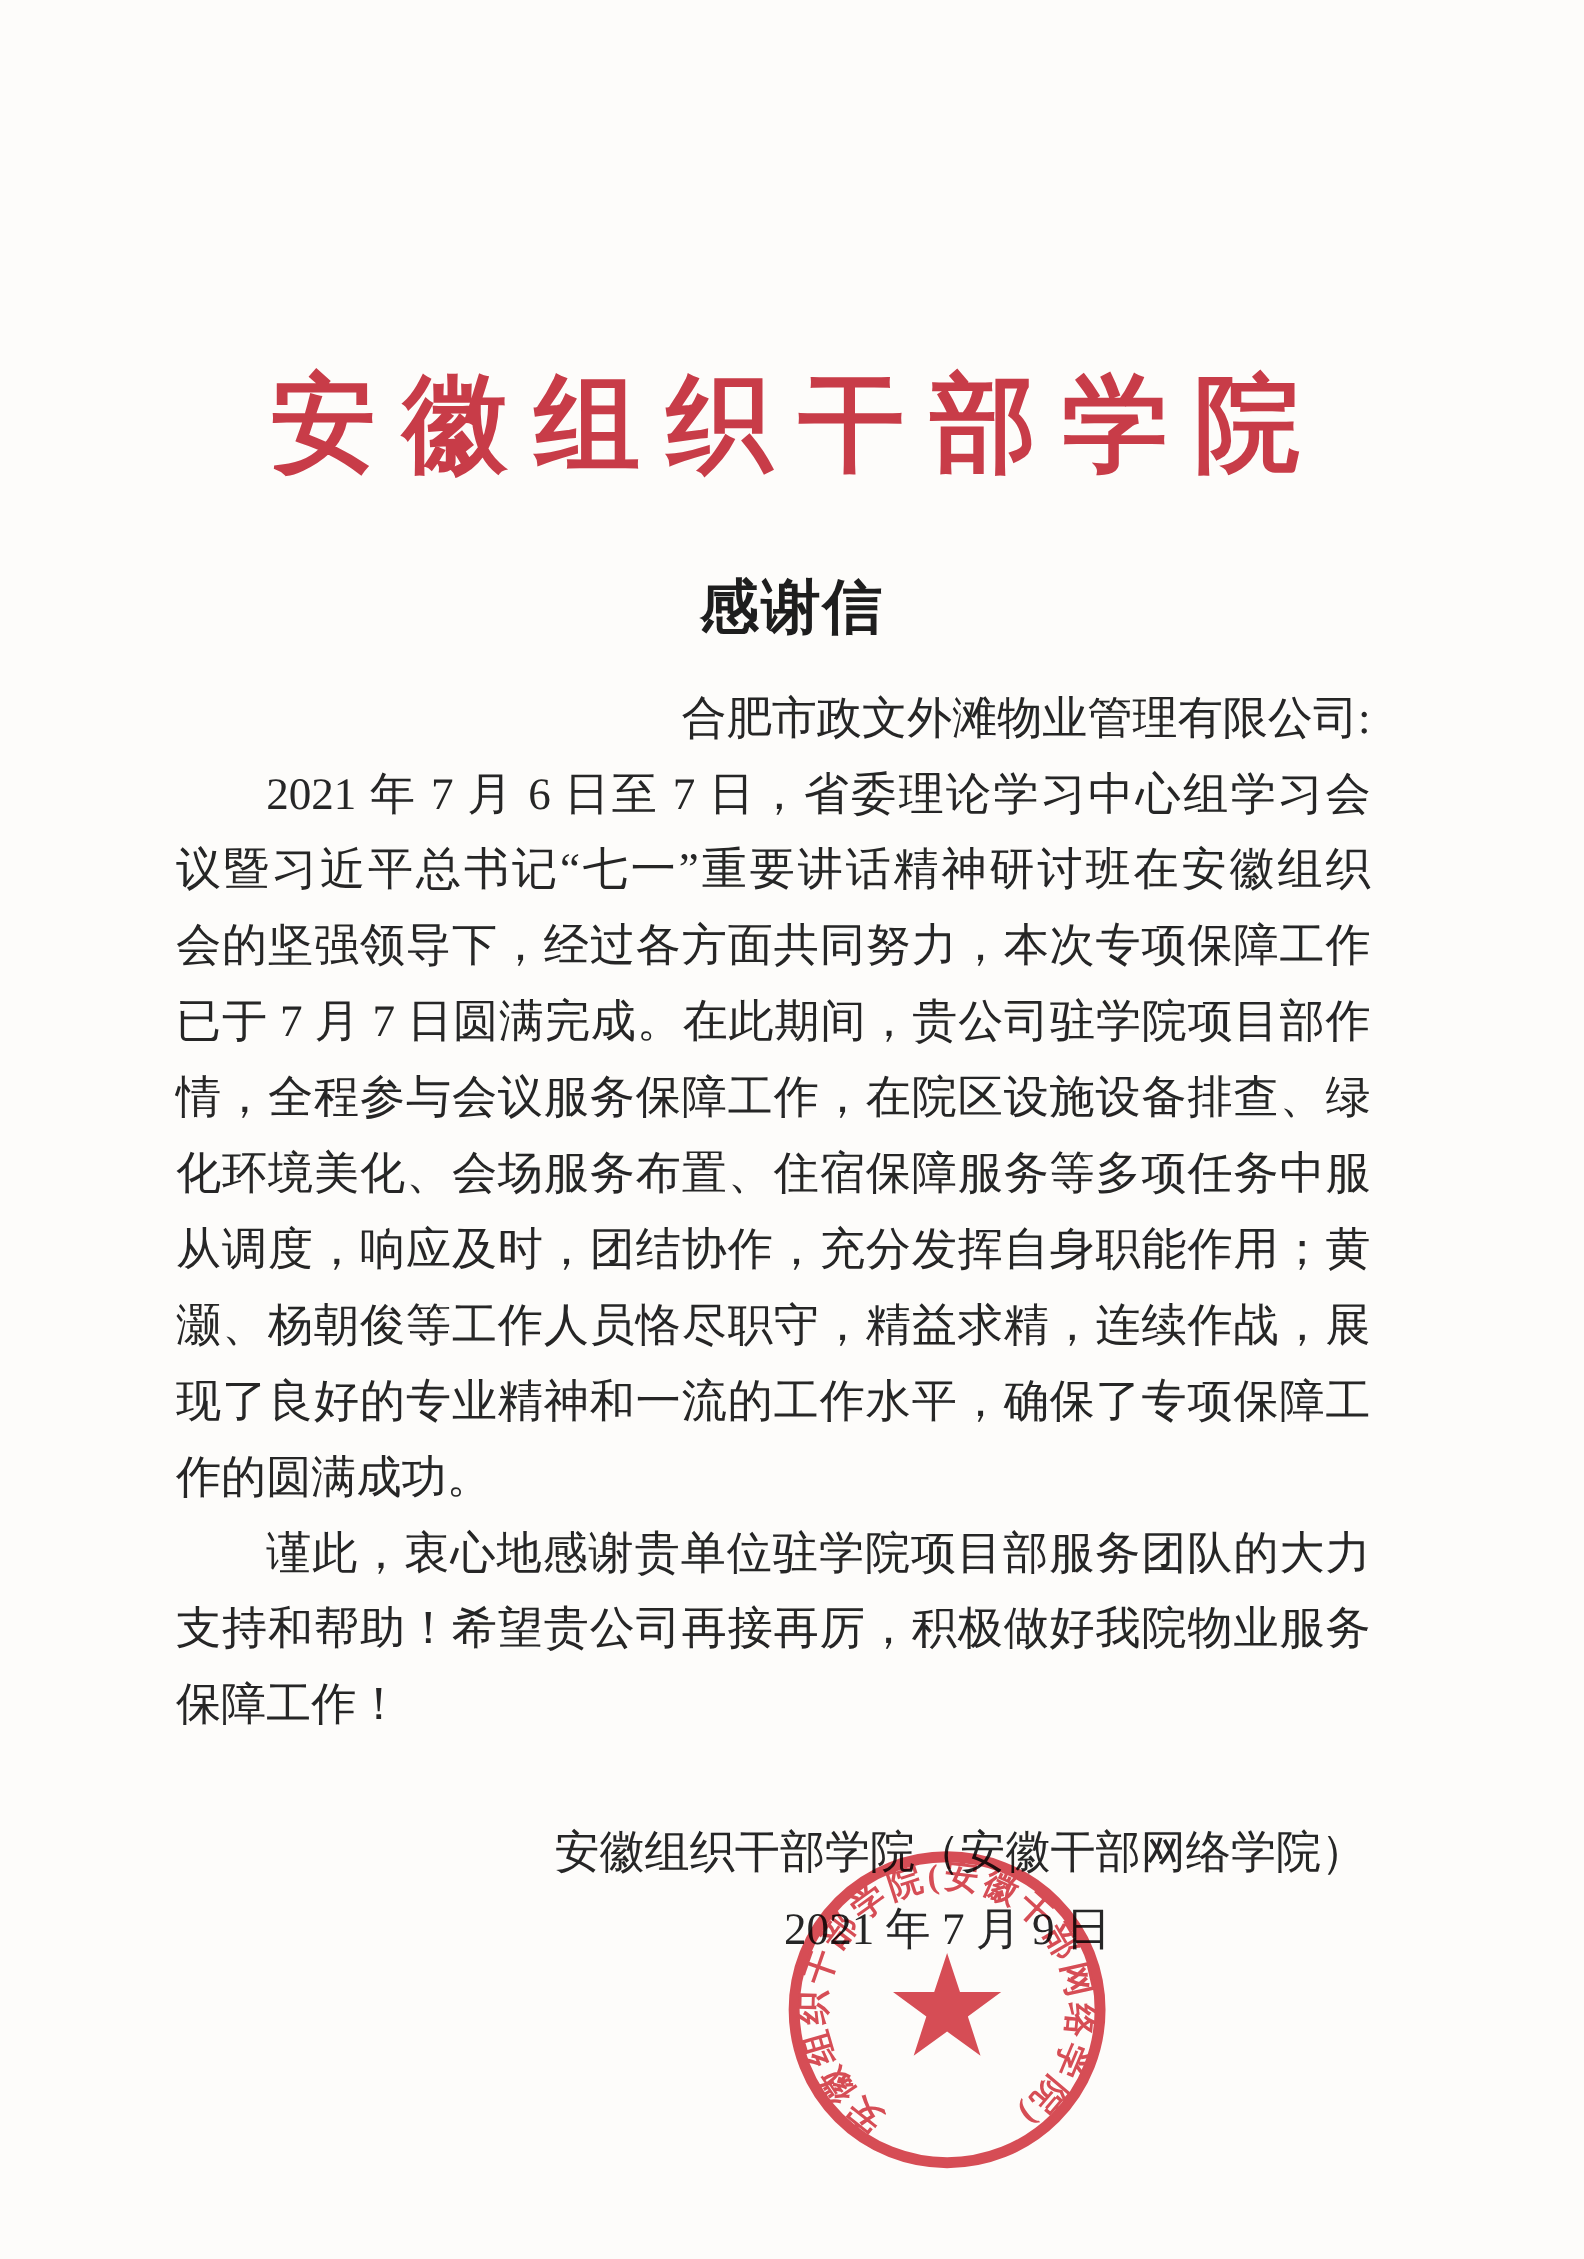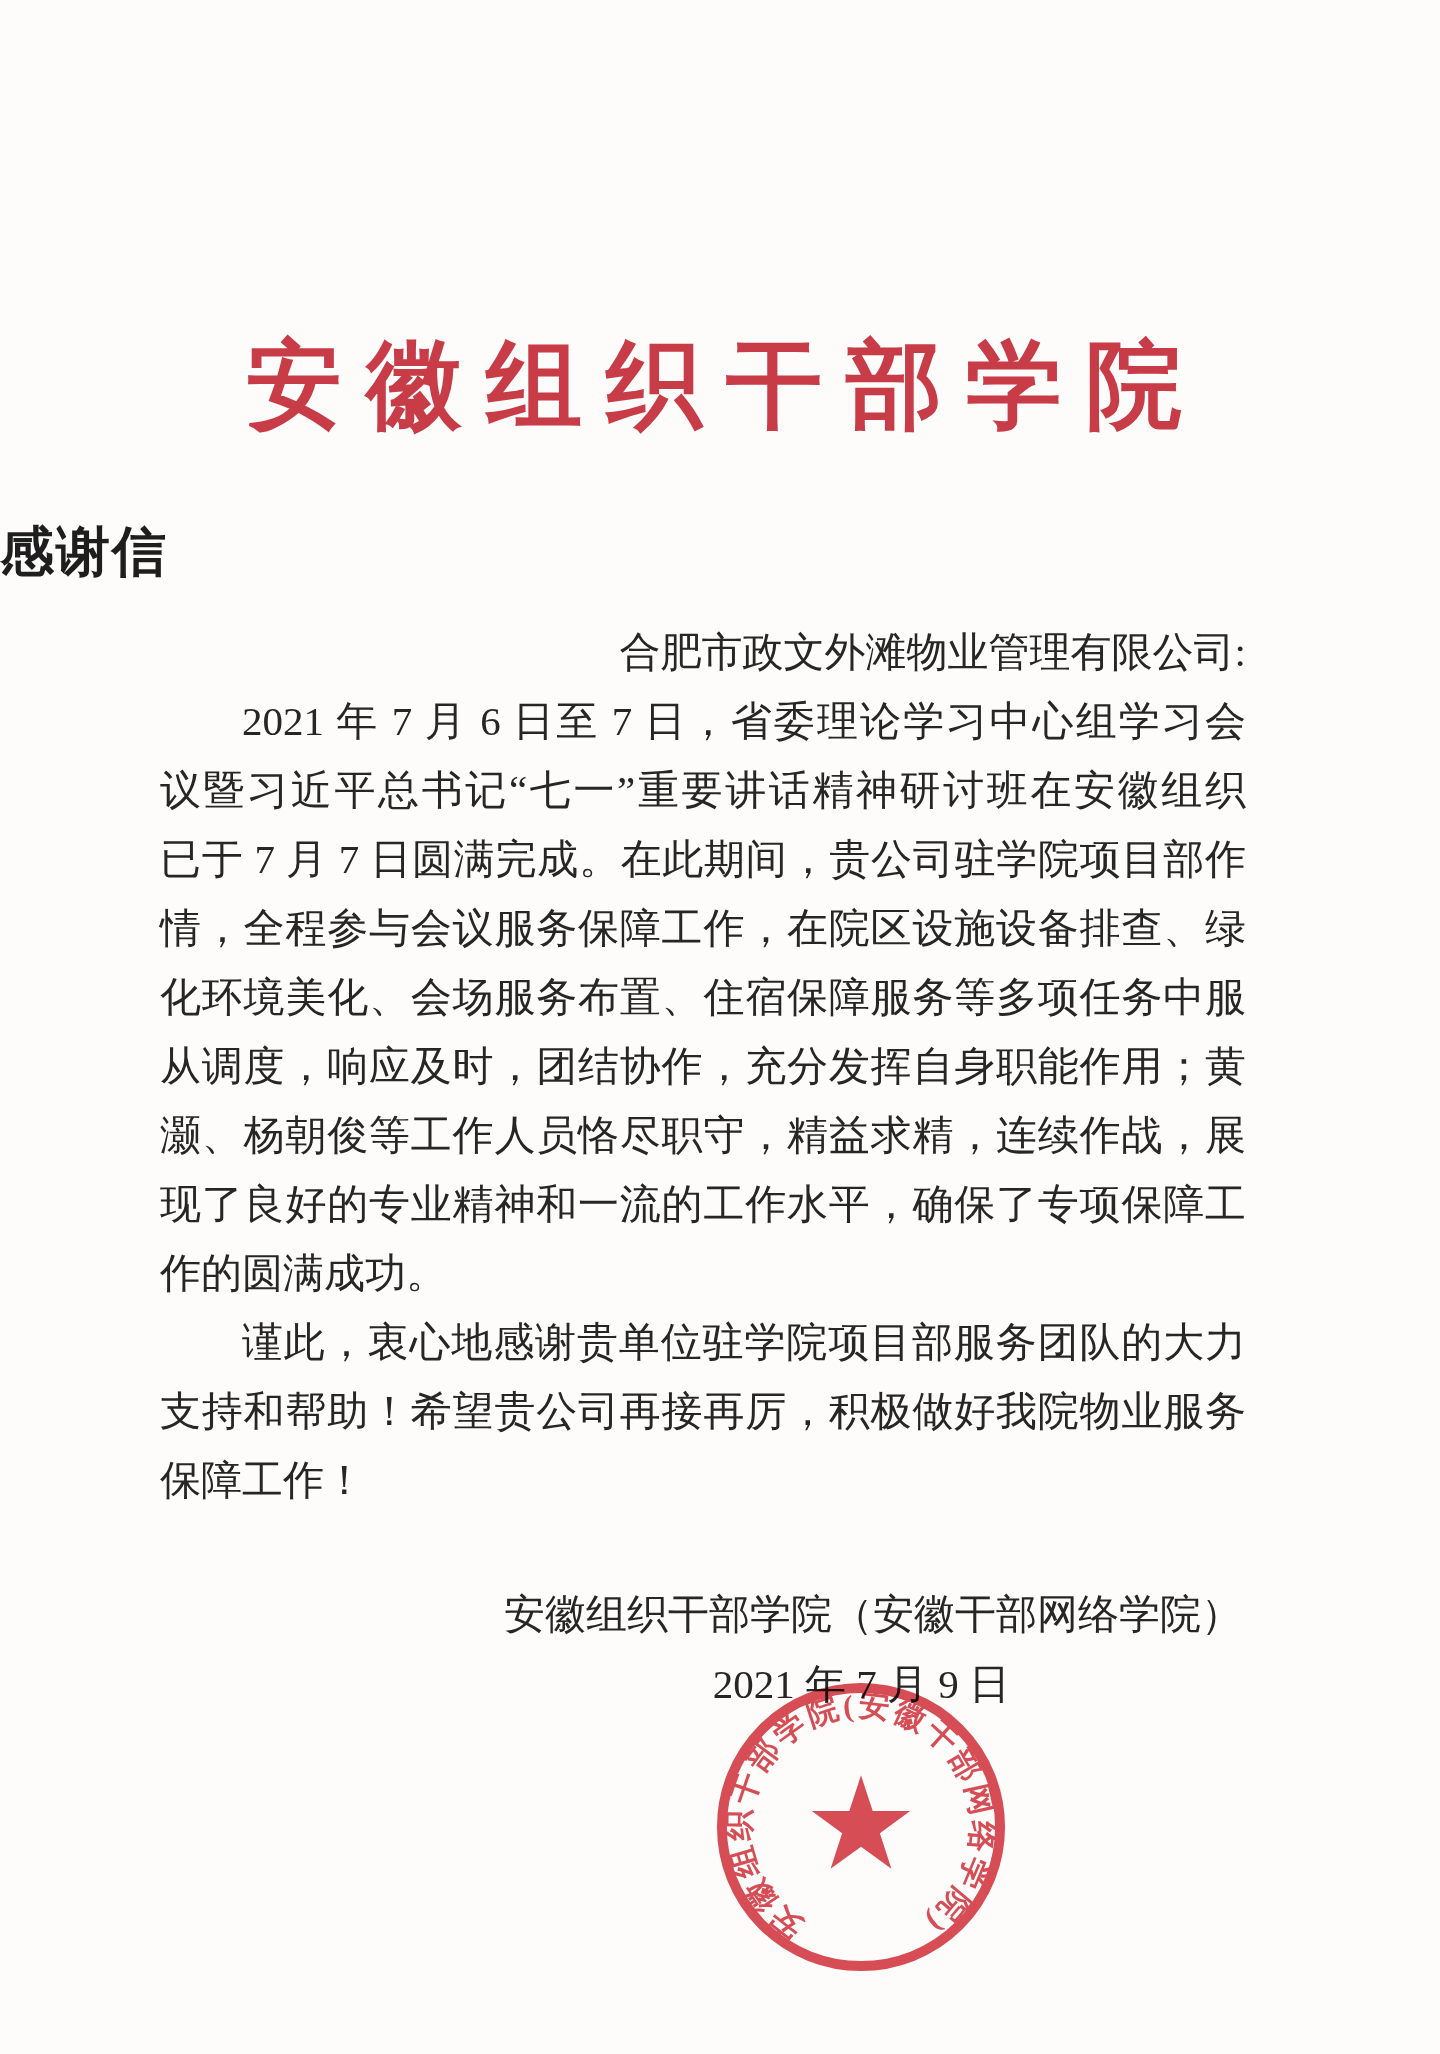--- a/index.html
+++ b/index.html
@@ -25,21 +25,21 @@
     padding-left: 12px; 
     line-height: 112px;
     color: #c83c48;
     white-space: nowrap;
   }
   .subtitle {
     position: absolute;
     top: 518px;
     left: 0;
     right: 0;
-    text-align: left;
+    text-align: center;
     font-size: 54px;
     font-weight: bold;
     letter-spacing: 2px;
     line-height: 68px;
     color: #1e1e1e;
     white-space: nowrap;
   }
   .content {
     position: absolute;
     top: 618px;
@@ -96,20 +96,21 @@
 
 <div class="page-title">安徽组织干部学院</div>
 
 <div class="subtitle">感谢信</div>
 
 <div class="content">
   <div class="salutation">合肥市政文外滩物业管理有限公司:</div>
 
   <div class="line first">2021 年 7 月 6 日至 7 日，省委理论学习中心组学习会</div>
   <div class="line">议暨习近平总书记“七一”重要讲话精神研讨班在安徽组织</div>
+  <div class="line">会的坚强领导下，经过各方面共同努力，本次专项保障工作</div>
   <div class="line">已于 7 月 7 日圆满完成。在此期间，贵公司驻学院项目部作</div>
   <div class="line">情，全程参与会议服务保障工作，在院区设施设备排查、绿</div>
   <div class="line">化环境美化、会场服务布置、住宿保障服务等多项任务中服</div>
   <div class="line">从调度，响应及时，团结协作，充分发挥自身职能作用；黄</div>
   <div class="line">灏、杨朝俊等工作人员恪尽职守，精益求精，连续作战，展</div>
   <div class="line">现了良好的专业精神和一流的工作水平，确保了专项保障工</div>
   <div class="line para-end">作的圆满成功。</div>
 
   <div class="line first">谨此，衷心地感谢贵单位驻学院项目部服务团队的大力</div>
   <div class="line">支持和帮助！希望贵公司再接再厉，积极做好我院物业服务</div>

